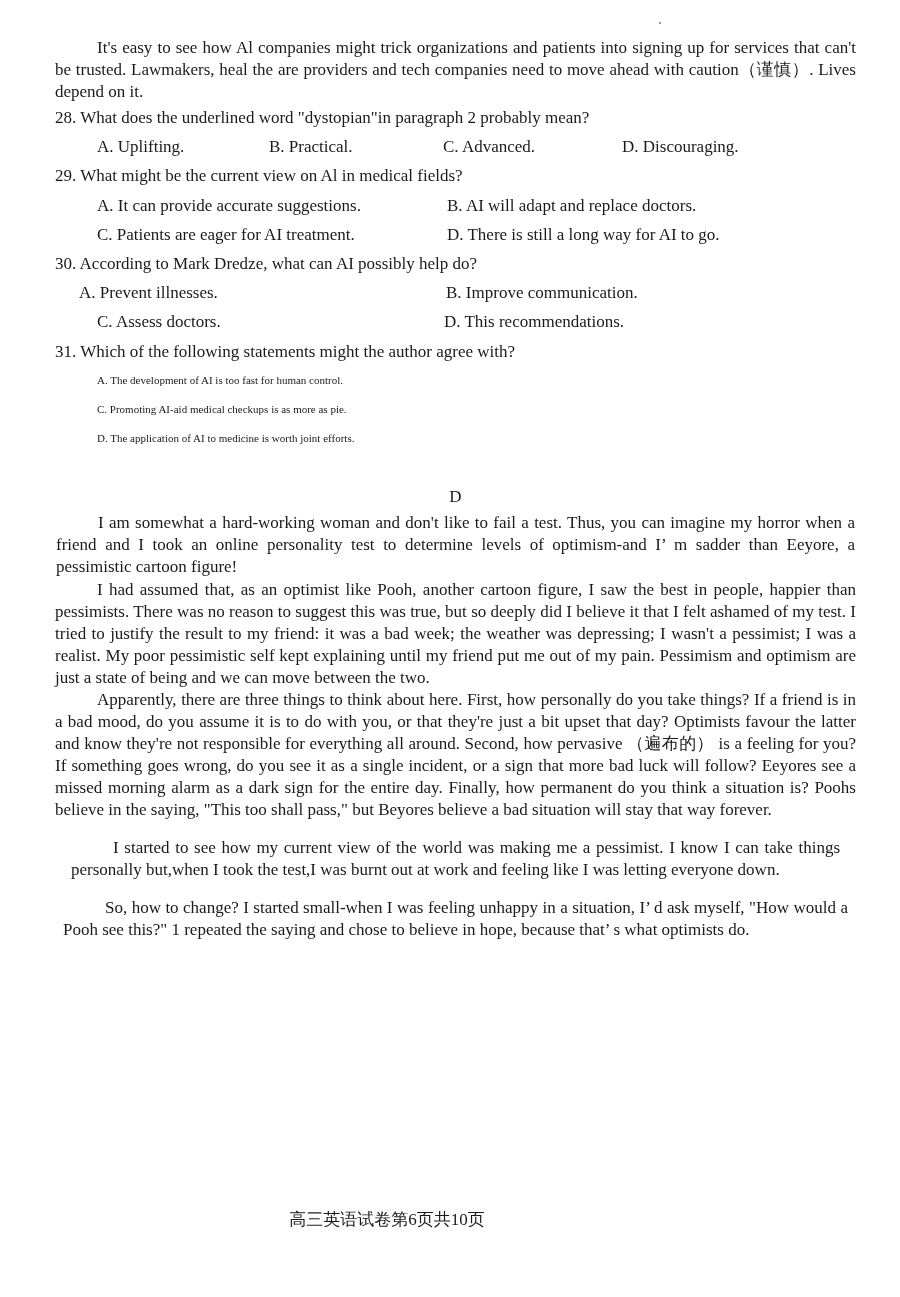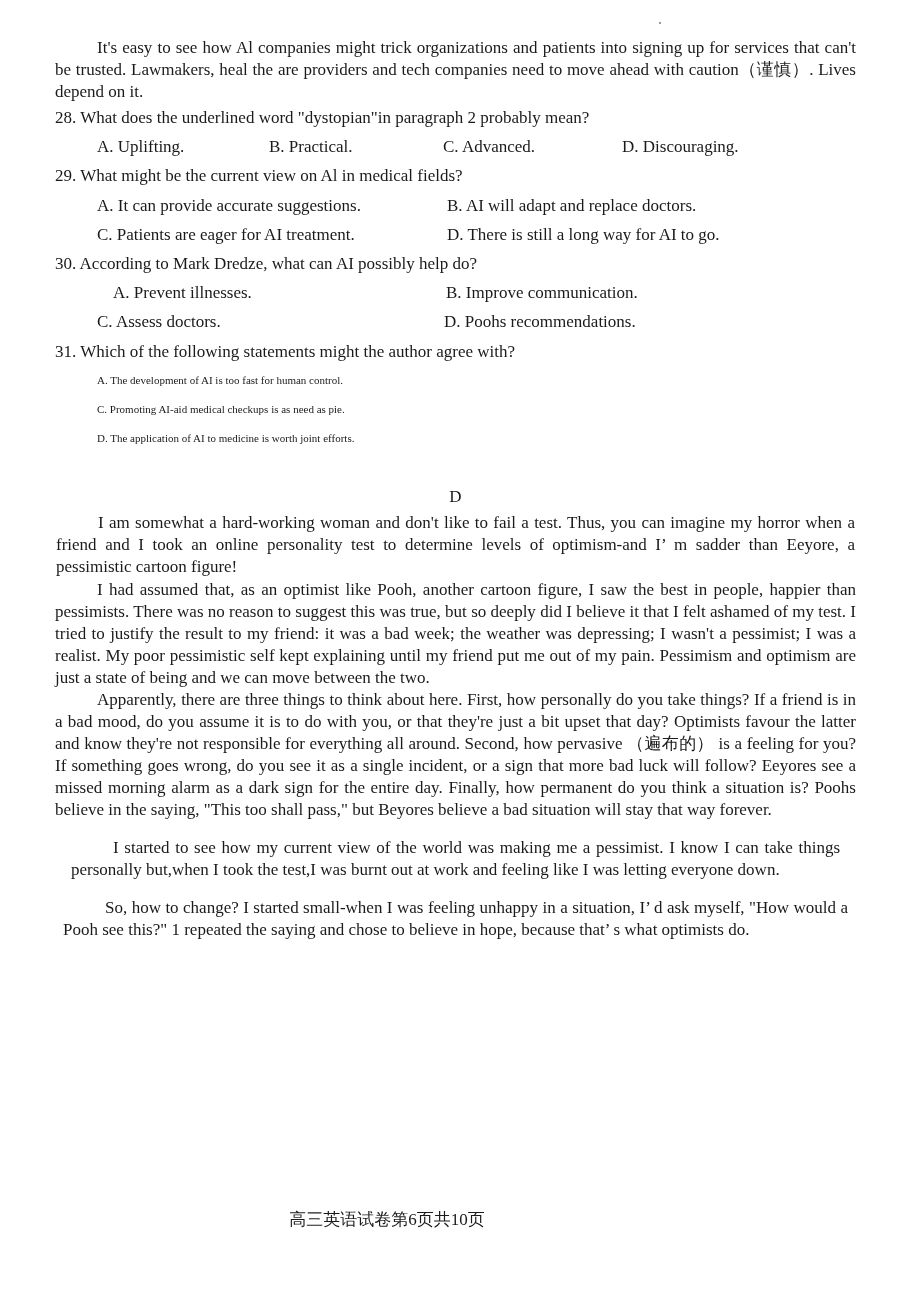--- a/index.html
+++ b/index.html
@@ -46,33 +46,33 @@
     </div>
     <div class="opts">
       <span class="opt" style="left:42px">C. Patients are eager for AI treatment.</span>
       <span class="opt" style="left:392px">D. There is still a long way for AI to go.</span>
     </div>
   </div>
 
   <div>
     <div class="q">30. According to Mark Dredze, what can AI possibly help do?</div>
     <div class="opts">
-      <span class="opt" style="left:58px">A. Prevent illnesses.</span>
+      <span class="opt" style="left:24px">A. Prevent illnesses.</span>
       <span class="opt" style="left:391px">B. Improve communication.</span>
     </div>
     <div class="opts">
       <span class="opt" style="left:42px">C. Assess doctors.</span>
-      <span class="opt" style="left:389px">D. Poohs recommendations.</span>
+      <span class="opt" style="left:389px">D. This recommendations.</span>
     </div>
   </div>
 
   <div>
     <div class="q">31. Which of the following statements might the author agree with?</div>
     <div class="opt-full">A. The development of AI is too fast for human control.</div>
-    <div class="opt-full">C. Promoting AI-aid medical checkups is as need as pie.</div>
+    <div class="opt-full">C. Promoting AI-aid medical checkups is as more as pie.</div>
     <div class="opt-full">D. The application of AI to medicine is worth joint efforts.</div>
   </div>
 
   <div class="section-title">D</div>
   <p class="para indent" style="margin:1px;">I am somewhat a hard-working woman and don't like to fail a test. Thus, you can imagine my horror when a friend and I took an online personality test to determine levels of optimism-and I’ m sadder than Eeyore, a pessimistic cartoon figure!</p>
   <p class="para indent" style="margin:0;">I had assumed that, as an optimist like Pooh, another cartoon figure, I saw the best in people, happier than pessimists. There was no reason to suggest this was true, but so deeply did I believe it that I felt ashamed of my test. I tried to justify the result to my friend: it was a bad week; the weather was depressing; I wasn't a pessimist; I was a realist. My poor pessimistic self kept explaining until my friend put me out of my pain. Pessimism and optimism are just a state of being and we can move between the two.</p>
   <p class="para indent" style="margin:0;">Apparently, there are three things to think about here. First, how personally do you take things? If a friend is in a bad mood, do you assume it is to do with you, or that they're just a bit upset that day? Optimists favour the latter and know they're not responsible for everything all around. Second, how pervasive （遍布的） is a feeling for you? If something goes wrong, do you see it as a single incident, or a sign that more bad luck will follow? Eeyores see a missed morning alarm as a dark sign for the entire day. Finally, how permanent do you think a situation is? Poohs believe in the saying, "This too shall pass," but Beyores believe a bad situation will stay that way forever.</p>
   <p class="para indent" style="margin:16px;">I started to see how my current view of the world was making me a pessimist. I know I can take things personally but,when I took the test,I was burnt out at work and feeling like I was letting everyone down.</p>
   <p class="para indent" style="margin:8px;">So, how to change? I started small-when I was feeling unhappy in a situation, I’ d ask myself, "How would a Pooh see this?" 1 repeated the saying and chose to believe in hope, because that’ s what optimists do.</p>
 </div>

